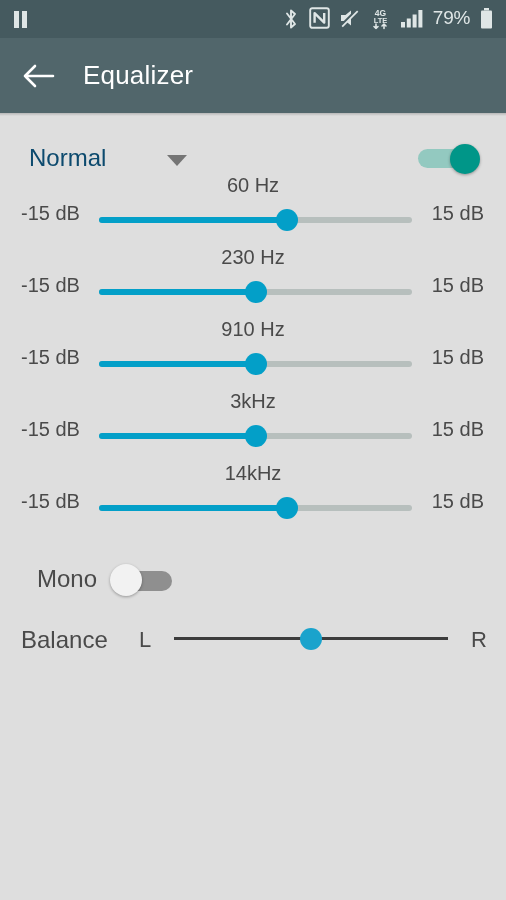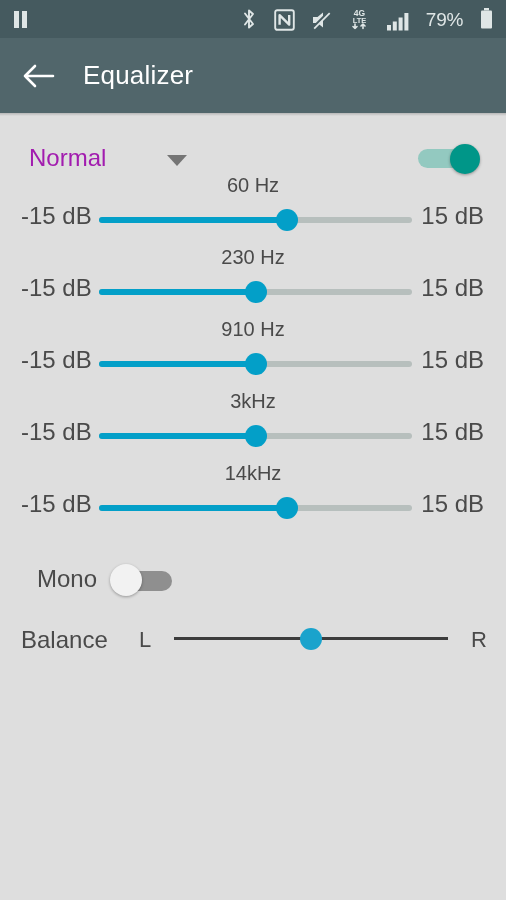--- a/index.html
+++ b/index.html
@@ -11,21 +11,21 @@
   }
   #screen { position:relative; width:506px; height:900px; background:#dedede; }
 
   
   .status-bar {
     position:absolute; top:0; left:0; width:506px; height:38px;
     background:#455a5f; display:flex; align-items:center;
     padding:0 12px 0 14px; color:#dfe6e6;
   }
   .sb-left { display:flex; align-items:center; gap:6px; }
-  .sb-right { margin-left:auto; display:flex; align-items:flex-end; gap:16px; }
+  .sb-right { margin-left:auto; display:flex; align-items:flex-start; gap:9px; }
   .pause-icon { display:inline-flex; gap:3px; }
   .pause-icon i { display:block; width:5px; height:17px; background:#dfe6e6; }
   .sb-icon { display:flex; align-items:center; justify-content:center; }
   .sb-icon svg { display:block; }
   .battery-pct { font-size:19px; letter-spacing:-0.3px; color:#dfe6e6; }
   .clock { font-size:21px; color:#f0f4f4; letter-spacing:0.2px; }
 
   
   .app-bar {
     position:absolute; top:38px; left:0; width:506px; height:75px;
@@ -38,21 +38,21 @@
     background:linear-gradient(to bottom, rgba(0,0,0,0.18), rgba(0,0,0,0));
   }
 
   
   .content { position:absolute; top:116px; left:0; width:506px; height:784px; background:#dedede; }
 
   
   .preset-row { position:absolute; top:12px; left:0; width:506px; height:62px; }
   .preset-name {
     position:absolute; left:29px; top:16px;
-    font-size:24px; color:#a21caf; cursor:pointer;
+    font-size:24px; color:#0c4a6e; cursor:pointer;
   }
   .preset-caret {
     position:absolute; left:167px; top:27px;
     width:0; height:0; border-left:10px solid transparent;
     border-right:10px solid transparent; border-top:11px solid #757575; cursor:pointer;
   }
   .eq-switch {
     position:absolute; right:26px; top:16px; width:62px; height:28px; cursor:pointer;
   }
   .eq-switch .track {
@@ -64,21 +64,21 @@
     background:#009688; box-shadow:0 1px 3px rgba(0,0,0,0.35);
   }
 
   
   .band { position:absolute; left:0; width:506px; height:72px; }
   .band .freq {
     position:absolute; top:0; left:0; width:506px; text-align:center;
     font-size:20px; color:#4a4a4a;
   }
   .band .lo, .band .hi {
-    position:absolute; top:28px; font-size:24px; color:#4a4a4a;
+    position:absolute; top:28px; font-size:20px; color:#4a4a4a;
   }
   .band .lo { left:21px; }
   .band .hi { right:22px; }
   .band .slider {
     position:absolute; left:99px; top:36px; width:313px; height:20px; cursor:pointer;
   }
   .band .slider .rail {
     position:absolute; left:0; top:7px; width:100%; height:6px;
     border-radius:3px; background:#b7bfbd;
   }

